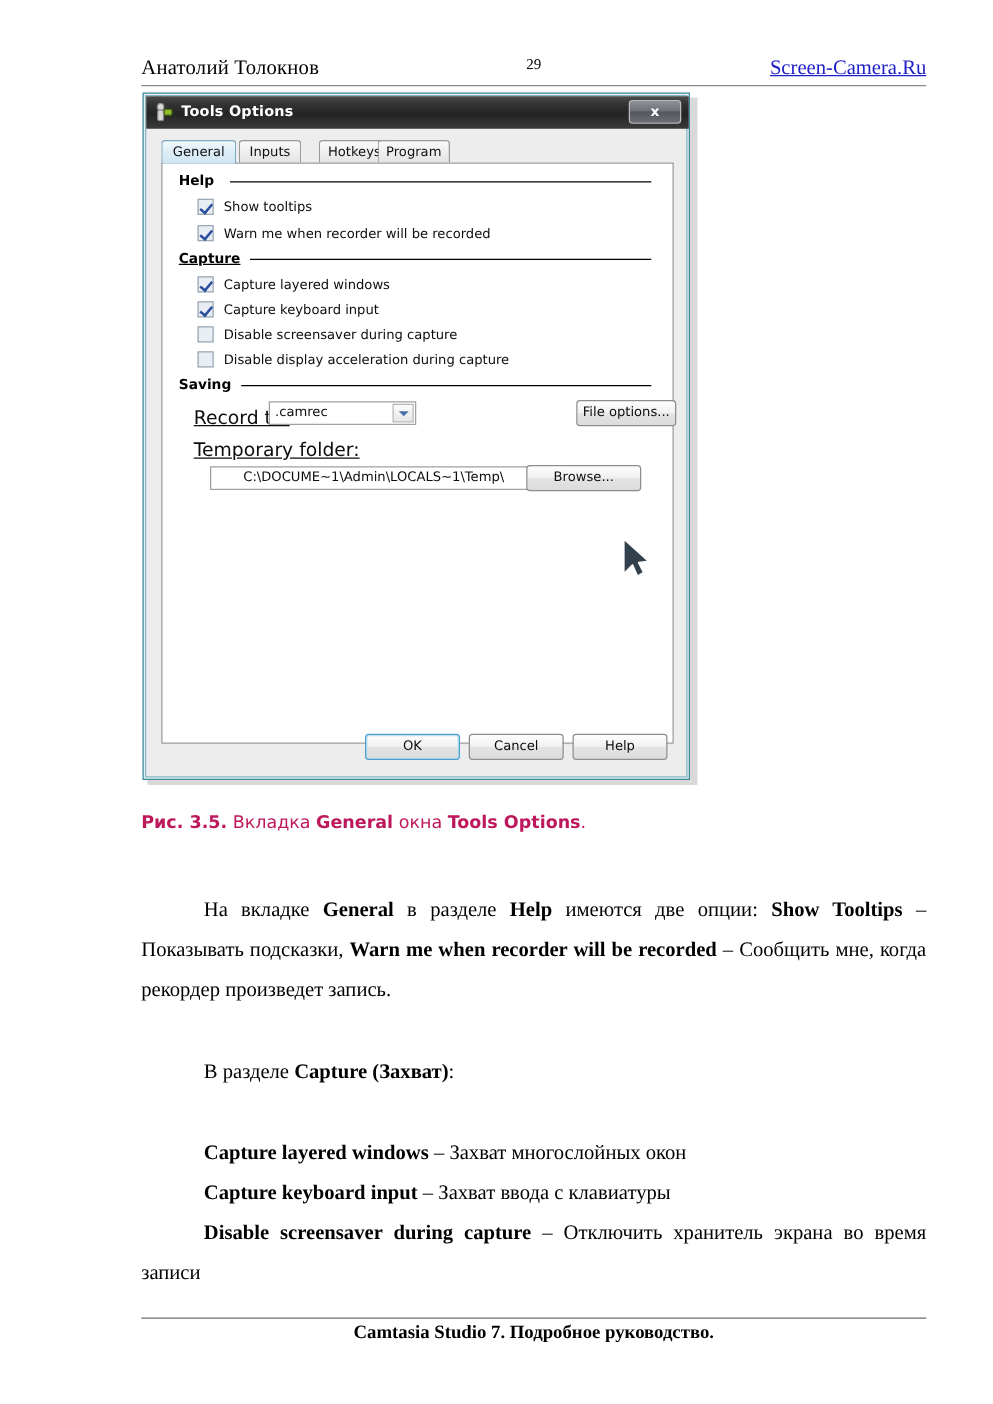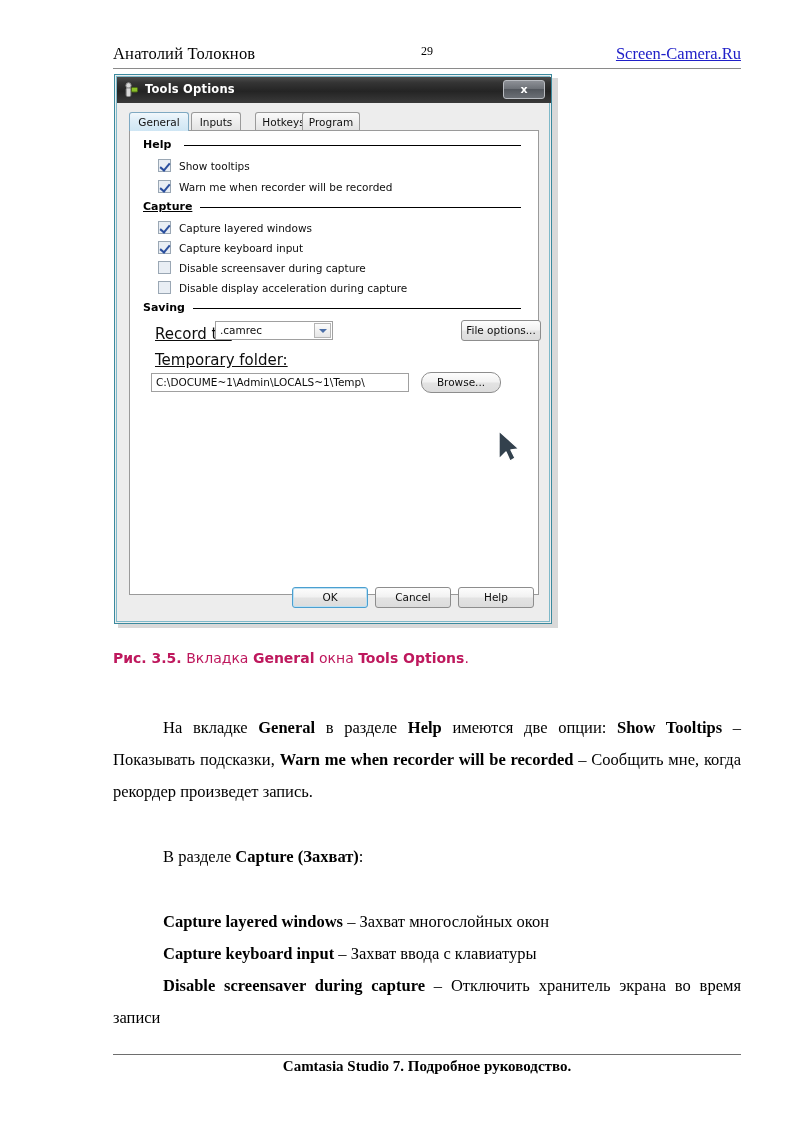--- a/index.html
+++ b/index.html
@@ -421,23 +421,23 @@
       <span class="ctext">.camrec</span>
       <span class="carrow">
           <i></i>
         </span>
     </div>
 
     <div class="btn" style="left:291px; top:189px; width:80px;margin-left:40px;">File options...</div>
 
     <div class="fld-label" style="left:25px; top:220px;">Temporary folder:</div>
 
-    <div class="textbox" style="left:21px; top:242px; width:258px;">C:\DOCUME~1\Admin\LOCALS~1\Temp\</div>
-
-    <div class="btn" style="left:291px; top:241px; width:80px;border-radius:10px;">Browse...</div>
+    <div class="textbox" style="left:38px; top:242px; width:258px;text-align:center;">C:\DOCUME~1\Admin\LOCALS~1\Temp\</div>
+
+    <div class="btn" style="left:291px; top:241px; width:92px;">Browse...</div>
   </div>
 
   <div class="btn default" style="left:177px; top:512px; width:76px;">OK</div>
   <div class="btn" style="left:260px; top:512px; width:76px;">Cancel</div>
   <div class="btn" style="left:343px; top:512px; width:76px;">Help</div>
 </div>
 
 <div class="cursor-arrow">
   <svg width="22" height="34" viewBox="0 0 22 34">
     <polygon points="1,1 1,29 8,22 12,31 17,28 13,20 21,19" fill="#33414d" stroke="#ffffff" stroke-width="1.4" stroke-linejoin="round"></polygon>

